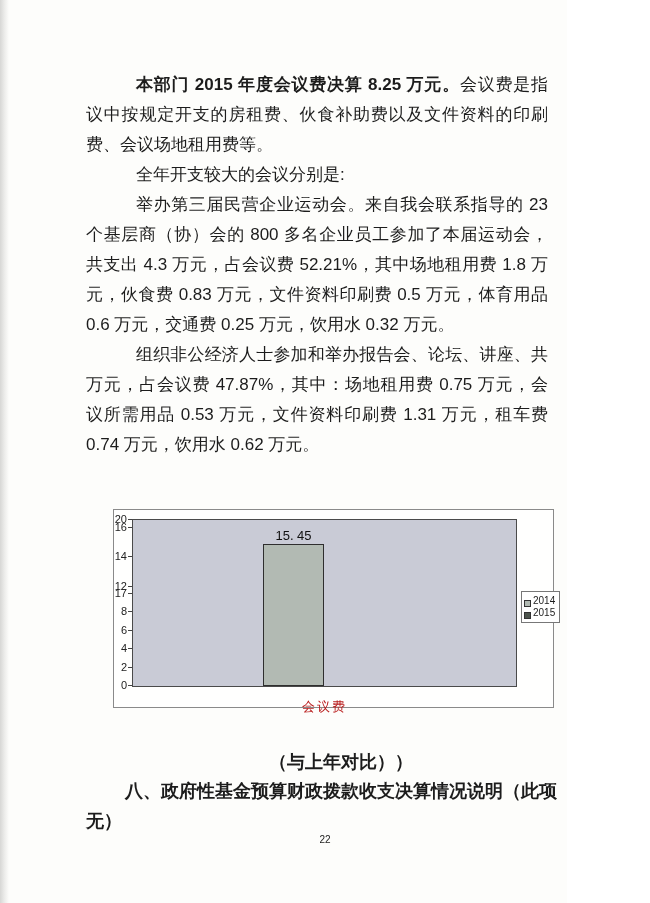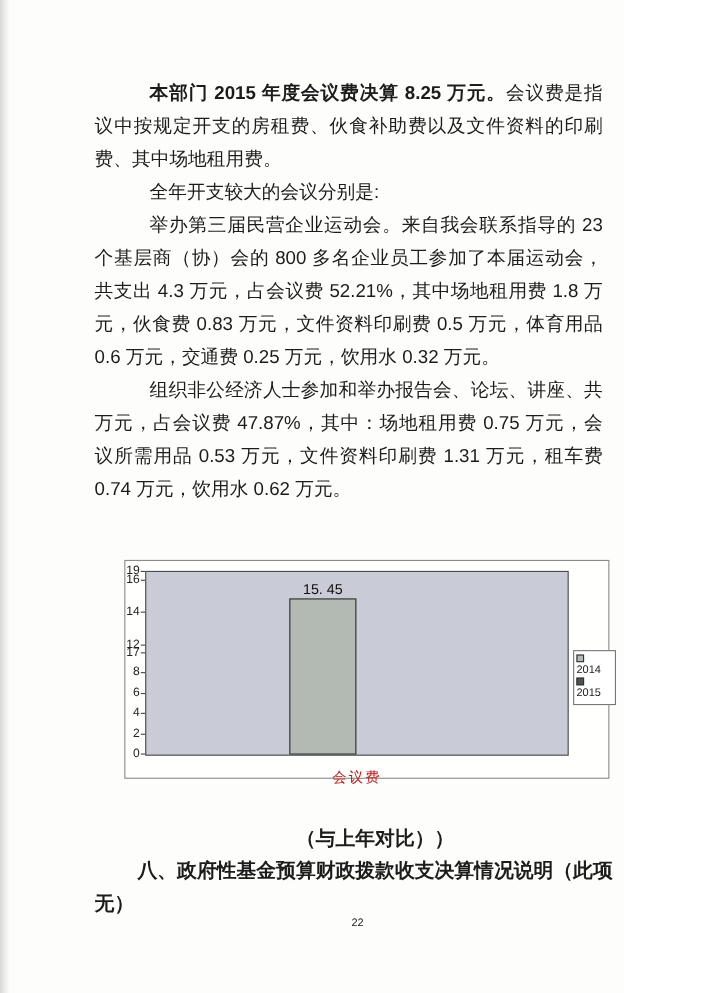--- a/index.html
+++ b/index.html
@@ -50,21 +50,21 @@
   .bar-label { font-size:13px; line-height:15px; margin-bottom:1px; color:#111; }
   .x-label {
     position:absolute; left:18px; top:188px; width:385px;
     text-align:center; font-size:13px; letter-spacing:2px; color:#b91c1c;
   }
   .legend {
     position:absolute; left:407px; top:81px; width:39px;
     background:#fff; border:1px solid #777; padding:3px 2px;
     font-size:10px; line-height:12px;
   }
-  .legend-item { display:flex; align-items:flex-start; gap:2px;flex-direction:column; }
+  .legend-item { display:flex; align-items:flex-end; gap:2px; }
   .swatch { width:7px; height:7px; border:1px solid #333; flex:0 0 auto; }
 
   
   .caption {
     position:absolute; left:16px; top:747px; width:650px; height:30px; line-height:30px;
     text-align:center; font-size:18px; font-weight:bold;
   }
   .heading { position:absolute; font-size:18px; font-weight:bold; height:30px; line-height:30px; white-space:nowrap; }
   .h1 { left:86px; top:776px; width:474px; text-indent:39px; }
   .h2 { left:86px; top:806px; }
@@ -75,21 +75,21 @@
 </style>
 </head>
 <body>
 
 <div class="page">
   <div class="scan-edge"></div>
 
   <div class="body-text">
     <div class="line fill indent"><span class="b">本部门 2015 年度会议费决算 8.25 万元。</span><span>会议费是指会</span></div>
     <div class="line fill">议中按规定开支的房租费、伙食补助费以及文件资料的印刷</div>
-    <div class="line">费、其中场地租用费。</div>
+    <div class="line">费、会议场地租用费等。</div>
     <div class="line indent">全年开支较大的会议分别是:</div>
     <div class="line fill indent">举办第三届民营企业运动会。来自我会联系指导的 23</div>
     <div class="line fill">个基层商（协）会的 800 多名企业员工参加了本届运动会，</div>
     <div class="line fill">共支出 4.3 万元，占会议费 52.21%，其中场地租用费 1.8 万</div>
     <div class="line fill">元，伙食费 0.83 万元，文件资料印刷费 0.5 万元，体育用品</div>
     <div class="line">0.6 万元，交通费 0.25 万元，饮用水 0.32 万元。</div>
     <div class="line fill indent">组织非公经济人士参加和举办报告会、论坛、讲座、共</div>
     <div class="line fill">万元，占会议费 47.87%，其中：场地租用费 0.75 万元，会</div>
     <div class="line fill">议所需用品 0.53 万元，文件资料印刷费 1.31 万元，租车费</div>
     <div class="line">0.74 万元，饮用水 0.62 万元。</div>
@@ -99,21 +99,21 @@
     <div class="y-axis">
         <div class="ytick" style="top: 159px;">0</div>
         <div class="ytick" style="top: 140.556px;">2</div>
         <div class="ytick" style="top: 122.111px;">4</div>
         <div class="ytick" style="top: 103.667px;">6</div>
         <div class="ytick" style="top: 85.2222px;">8</div>
         <div class="ytick" style="top: 66.7778px;">17</div>
         <div class="ytick" style="top: 48.3333px; margin-top: 12px;">12</div>
         <div class="ytick" style="top: 29.8889px;">14</div>
         <div class="ytick" style="top: 1px;">16</div>
-        <div class="ytick" style="top: -7px;">19</div>
+        <div class="ytick" style="top: -7px;">20</div>
       </div>
     <div class="plot">
       <div class="bar-wrap bw0">
         <div class="bar-label">15. 45</div>
         <div class="bar-rect" style="height: 142px; background: rgb(178, 186, 179);"></div>
       </div>
     </div>
     <div class="x-label">会议费</div>
     <div class="legend">
       <div class="legend-item">

